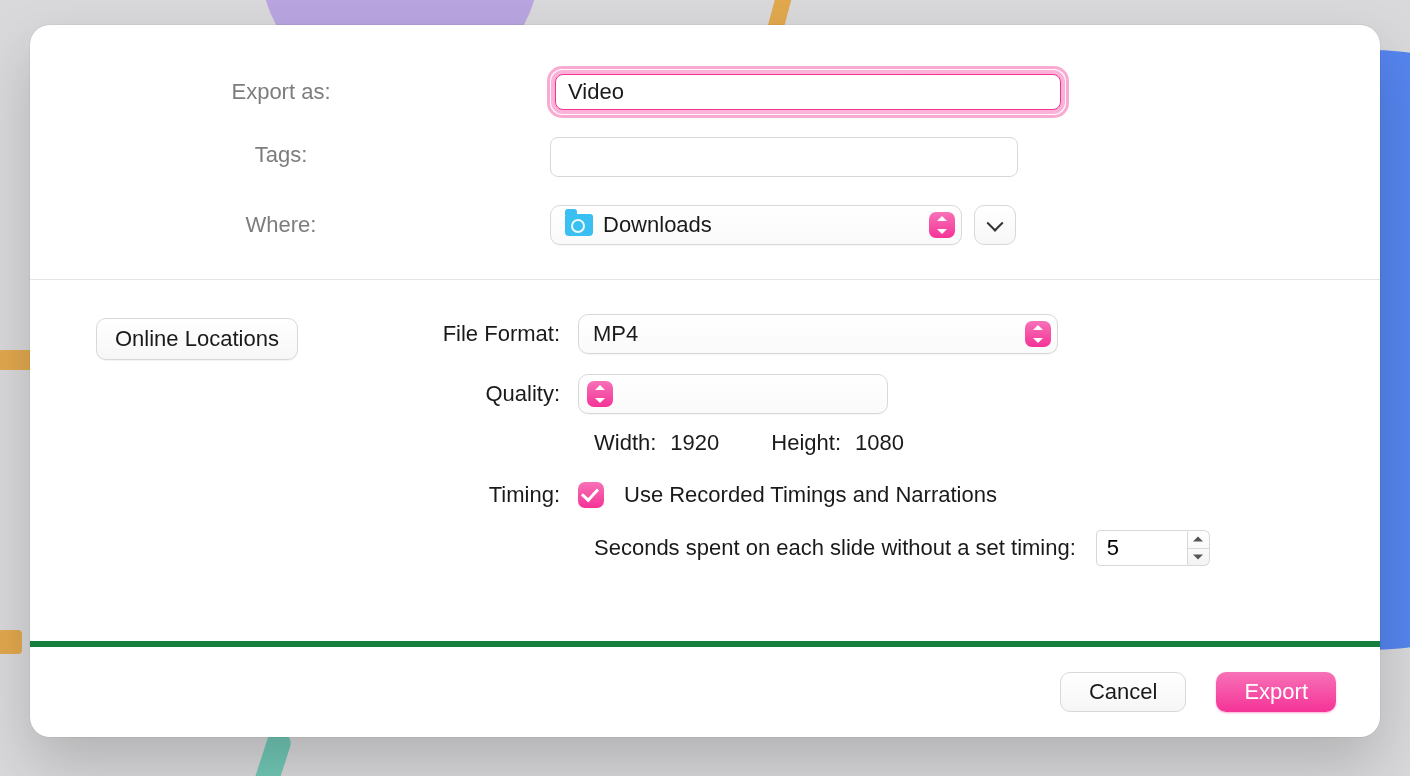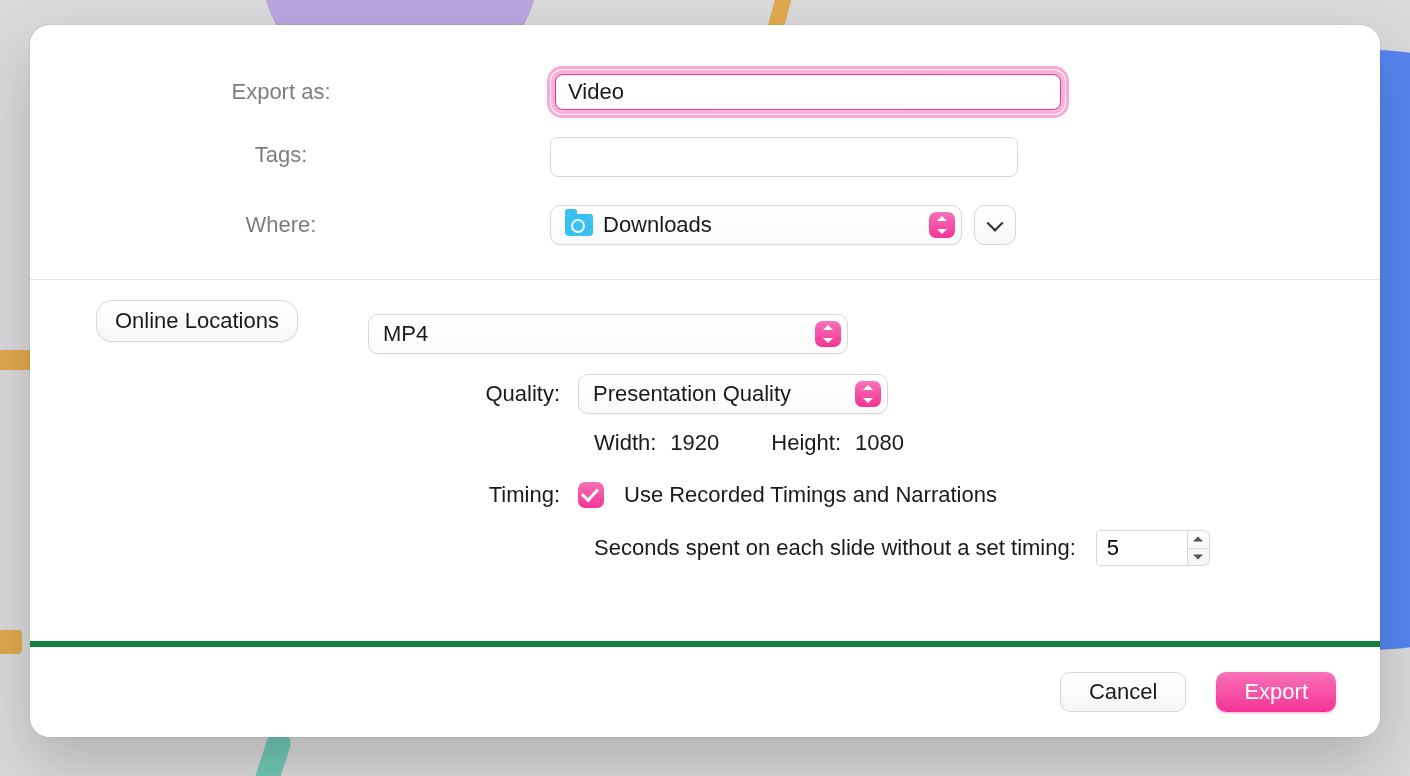--- a/index.html
+++ b/index.html
@@ -71,22 +71,22 @@
 
   .disclosure-btn{width:42px;height:40px;margin-left:12px;border:1px solid var(--border);
     border-radius:10px;background:linear-gradient(#fff,#f7f7f7);position:relative}
   .disclosure-btn::after{content:"";position:absolute;left:50%;top:50%;
     width:10px;height:10px;border-right:2.5px solid #333;border-bottom:2.5px solid #333;
     transform:translate(-50%,-65%) rotate(45deg)}
 
   .divider{height:1px;background:#e4e4e4;width:100%}
 
   .lower{padding:34px 50px 0 60px;position:relative;flex:1}
-  .online-btn{position:absolute;left:66px;top:20px;
-    border:1px solid var(--border);border-radius:16px;height:42px;padding:0 18px;
+  .online-btn{position:absolute;left:66px;top:38px;
+    border:1px solid var(--border);border-radius:10px;height:42px;padding:0 18px;
     font-size:22px;color:var(--text);background:linear-gradient(#fff,#f7f7f7);
     box-shadow:0 1px 1px rgba(0,0,0,.05)}
 
   .form{margin-left:278px}
   .frow{display:flex;align-items:center;margin-bottom:20px}
   .flabel{width:210px;text-align:right;padding-right:18px;font-size:22px;color:var(--text)}
   .wide{width:480px}
   .med{width:310px}
 
   .dims{margin-left:226px;display:flex;gap:52px;font-size:22px;color:var(--text);margin-bottom:26px;margin-top:-4px}
@@ -166,34 +166,32 @@
 
   <div class="divider"></div>
 
   <div class="lower">
 
     <button class="online-btn">Online Locations</button>
 
     <div class="form">
 
       <div class="frow">
+        <div class="flabel">File Format:</div>
         <div class="select wide">
           <div class="content">
               <span>MP4</span>
             </div>
           <span class="updown"></span>
         </div>
       </div>
 
       <div class="frow">
         <div class="flabel">Quality:</div>
         <div class="select med">
-          <div class="content">
-              <span>Presentation Quality</span>
-            </div>
           <span class="updown"></span>
         </div>
       </div>
 
       <div class="dims">
         <div class="pair">
           <span>Width:</span>
           <span>1920</span>
         </div>
         <div class="pair">

